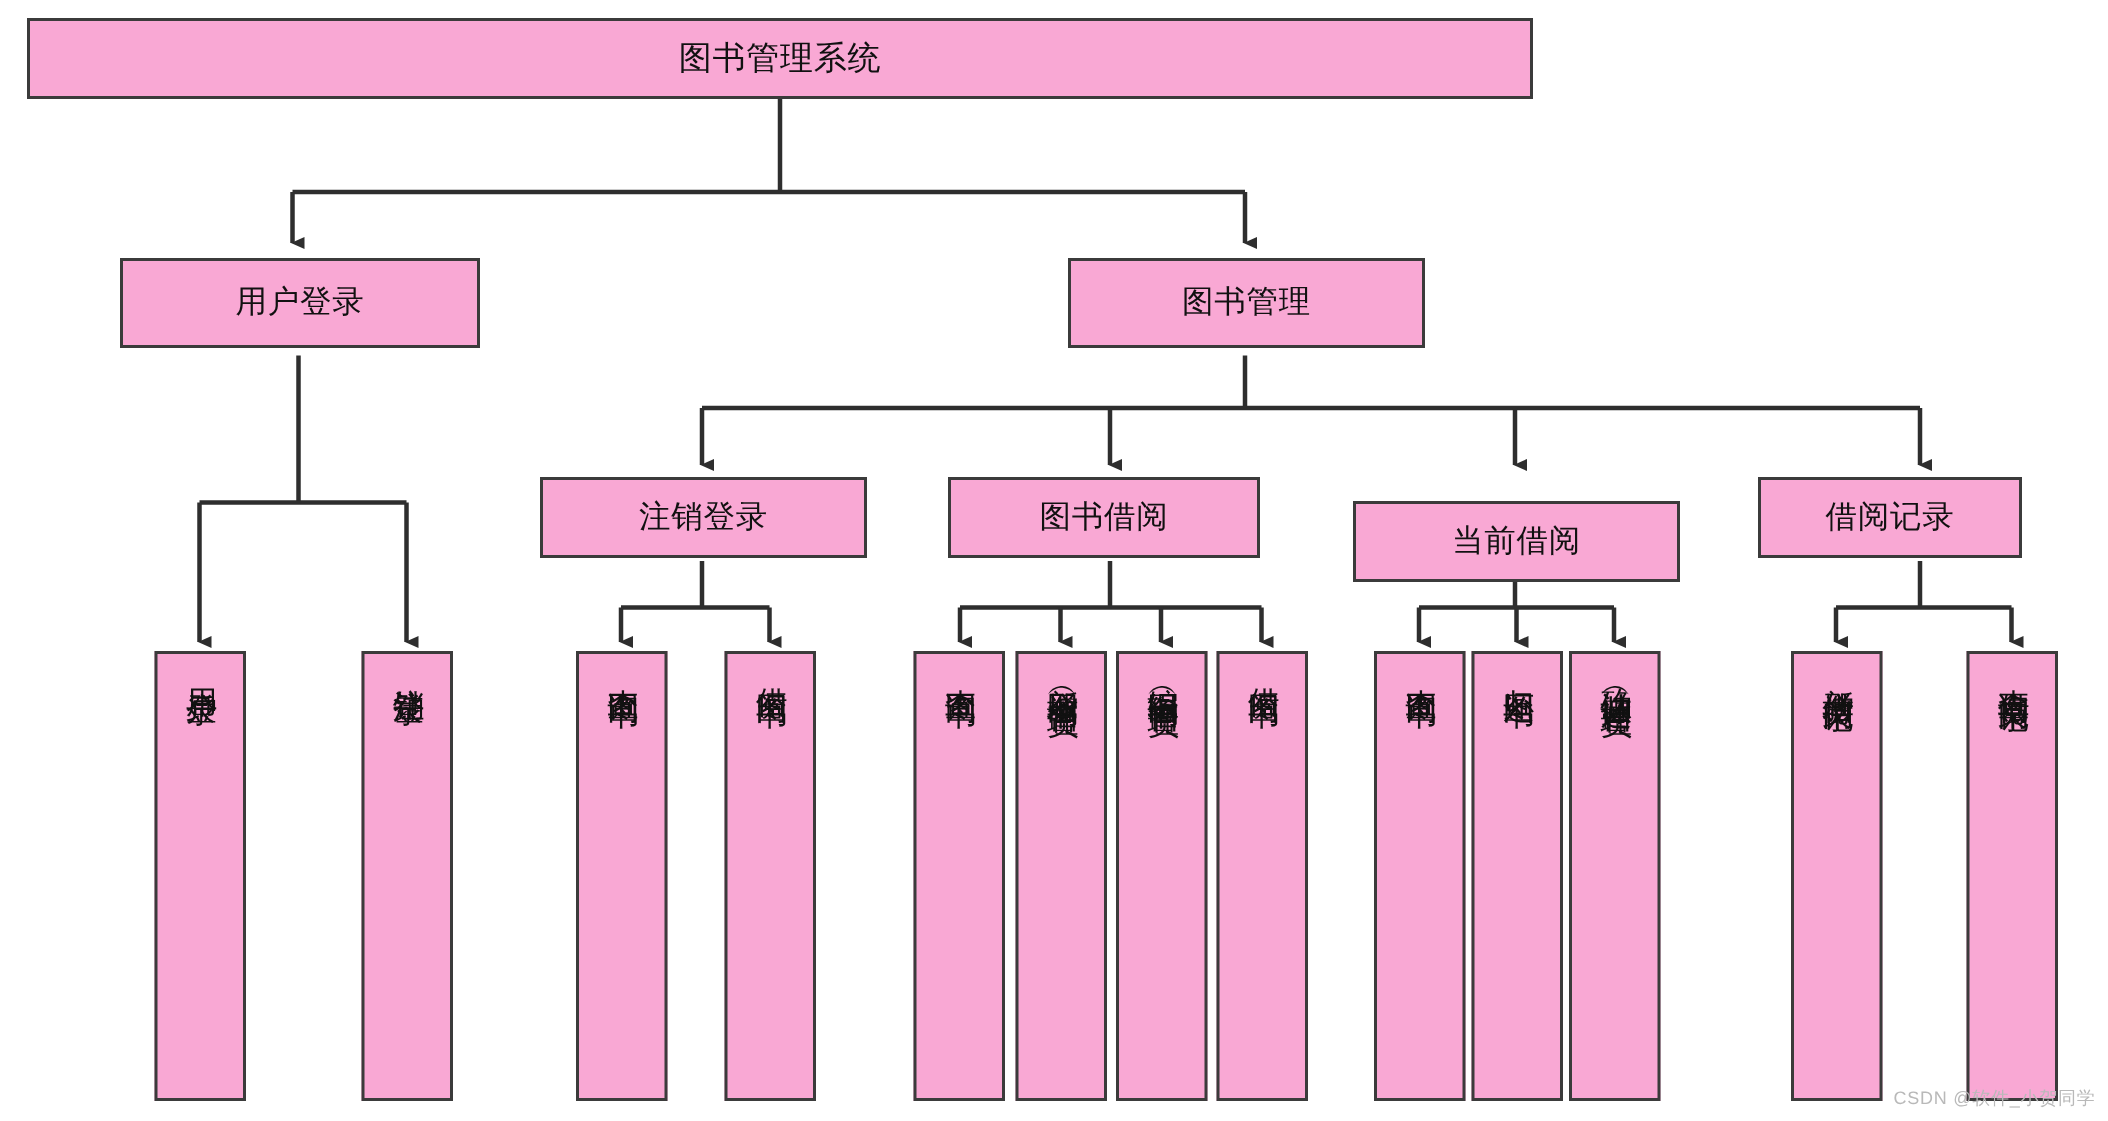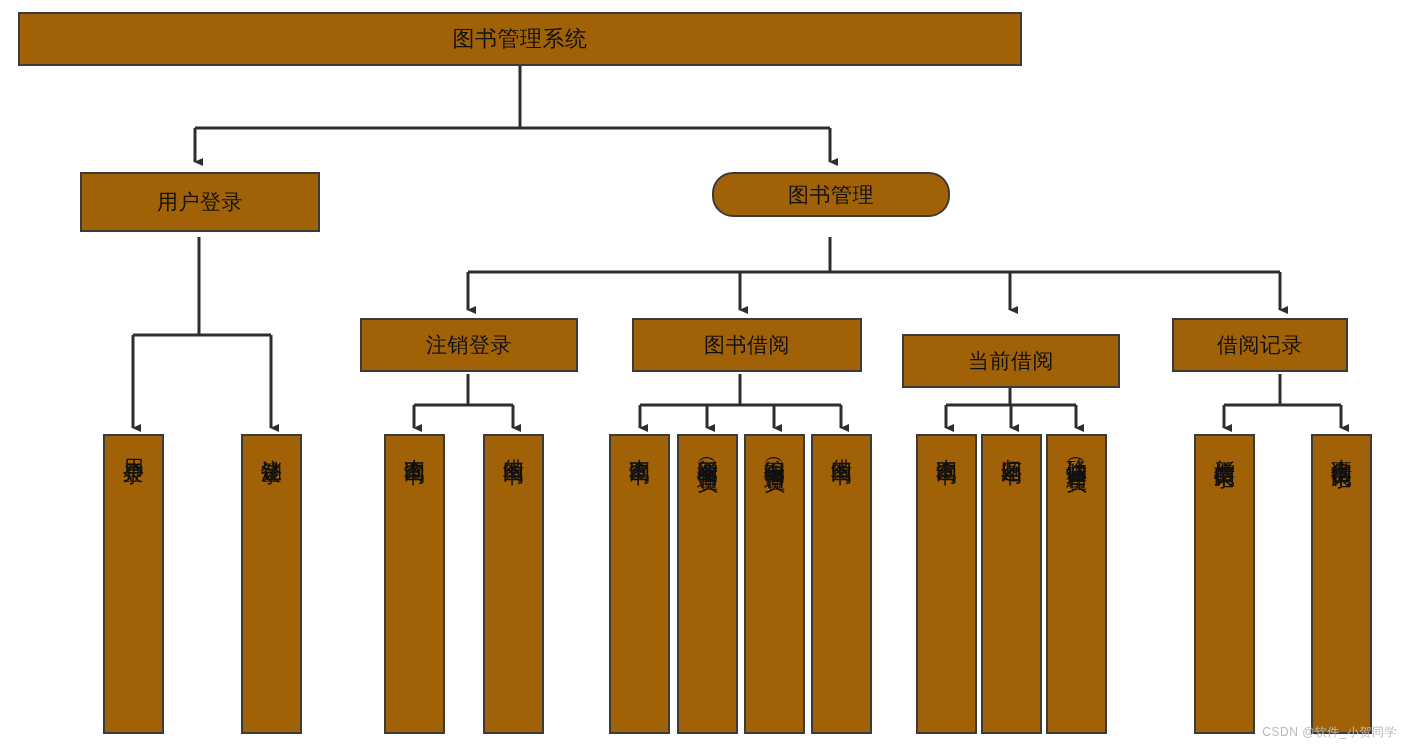--- a/index.html
+++ b/index.html
@@ -21,21 +21,21 @@
     position: absolute;
     left: 0;
     top: 0;
     width: 1405px;
     height: 747px;
     pointer-events: none;
   }
   .node {
     position: absolute;
     box-sizing: border-box;
-    background: #a16207;
+    background: #f9a8d4;
     border: 2px solid #3b3b3b;
     display: flex;
     align-items: center;
     justify-content: center;
     color: #111111;
   }
   .node.horiz {
     font-size: 21px;
     letter-spacing: 0.5px;
     line-height: 1.2;
@@ -123,28 +123,28 @@
     </g>
   </svg>
 
   <div class="node horiz root" style="left:18px; top:12px; width:1004px; height:54px;">
     <span class="label">图书管理系统</span>
   </div>
 
   <div class="node horiz" style="left:80px; top:172px; width:240px; height:60px;">
     <span class="label">用户登录</span>
   </div>
-  <div class="node horiz" style="left:712px; top:172px; width:238px; height:45px;border-radius:21px;">
+  <div class="node horiz" style="left:712px; top:172px; width:238px; height:60px;">
     <span class="label">图书管理</span>
   </div>
 
   <div class="node horiz" style="left:360px; top:318px; width:218px; height:54px;">
     <span class="label">注销登录</span>
   </div>
-  <div class="node horiz" style="left:632px; top:318px; width:230px; height:54px;">
+  <div class="node horiz" style="left:632px; top:318px; width:208px; height:54px;">
     <span class="label">图书借阅</span>
   </div>
   <div class="node horiz" style="left:902px; top:318px; width:218px; height:54px;margin-top:16px;">
     <span class="label">当前借阅</span>
   </div>
   <div class="node horiz" style="left:1172px; top:318px; width:176px; height:54px;">
     <span class="label">借阅记录</span>
   </div>
 
   <div class="node vert" style="left:103px; top:434px; width:61px; height:300px;">

